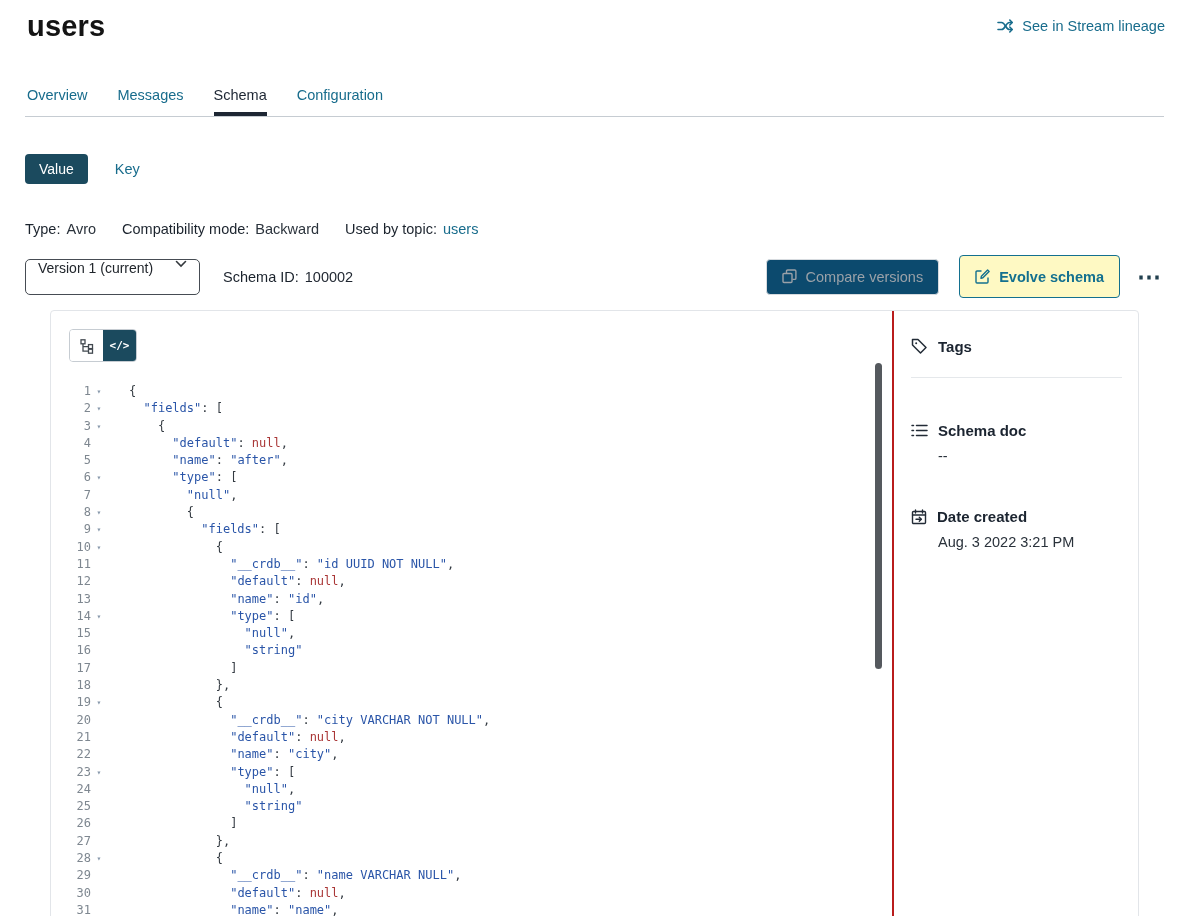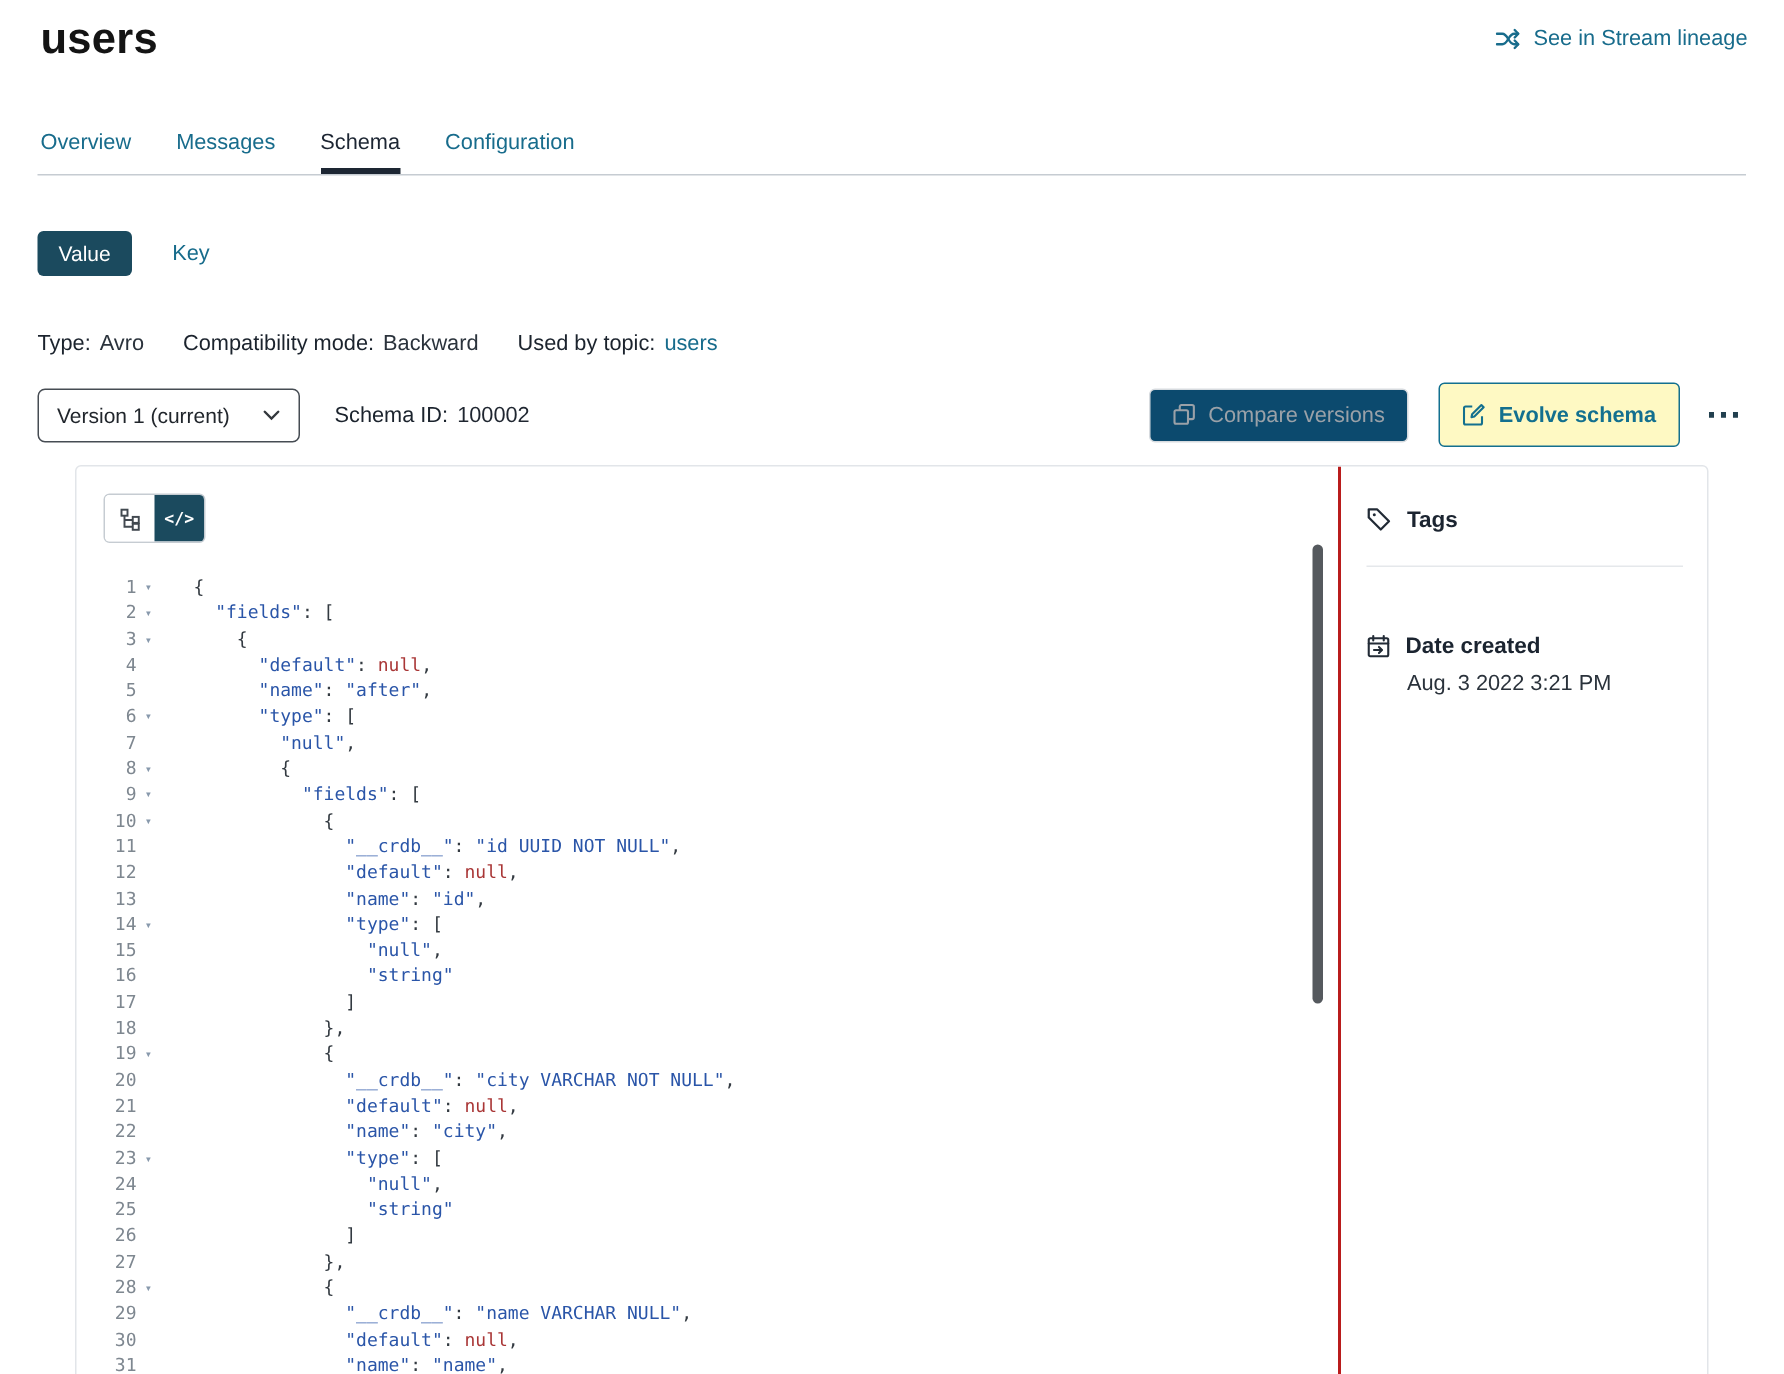--- a/index.html
+++ b/index.html
@@ -47,21 +47,21 @@
   
   .meta-row { margin-top:37px; font-size:14.5px; color:#2b333c; display:flex; align-items:center; }
   .meta-group { display:flex; gap:6px; margin-right:26px; }
   .b { font-weight:normal; color:#1b232d; }
   .link { color:var(--accent); cursor:pointer; text-decoration:none; }
 
   
   .toolbar-row { margin-top:18px; display:flex; align-items:center; }
   .select {
     width:175px; height:36px; border:1px solid #464c53; border-radius:5px; background:#fff;
-    display:flex; align-items:center; justify-content:space-between; padding:0 12px;
+    display:flex; justify-content:space-between; padding:0 12px;
     font-size:14px; color:#21262c; cursor:pointer;
   }
   .schema-id { margin-left:23px; font-size:14.5px; display:flex; gap:6px; }
   .spacer { flex:1; }
   .btn-compare {
     height:36px; border:1px solid #d7dbdf; background:#0c4a6e; border-radius:4px;
     color:#9aa1a8; font-size:14.5px; display:flex; align-items:center; gap:9px; padding:0 15px;
     cursor:default; font-family:"Liberation Sans", sans-serif;
   }
   .btn-evolve {
@@ -208,20 +208,34 @@
           <div class="side-header">
             <svg width="17" height="17" viewBox="0 0 17 17" fill="none" stroke="#222b36" stroke-width="1.5" stroke-linejoin="round">
               <path d="M1.5 1.5h5.5l8 8-5.5 5.5-8-8v-5.5z"></path>
               <circle cx="5.2" cy="5.2" r="1" fill="#222b36" stroke="none"></circle>
             </svg>
             <span>Tags</span>
           </div>
           <div class="side-divider"></div>
         </div>
 
+        <div class="side-section">
+          <div class="side-header">
+            <svg width="17" height="15" viewBox="0 0 17 15" fill="none" stroke="#222b36" stroke-width="1.5" stroke-linecap="round">
+              <path d="M5.5 2.5H16"></path>
+                <path d="M5.5 7.5H16"></path>
+                <path d="M5.5 12.5H16"></path>
+              <path d="M1 2.5h1.5"></path>
+                <path d="M1 7.5h1.5"></path>
+                <path d="M1 12.5h1.5"></path>
+            </svg>
+            <span>Schema doc</span>
+          </div>
+          <div class="side-value">--</div>
+        </div>
 
         <div class="side-section">
           <div class="side-header">
             <svg width="16" height="16" viewBox="0 0 16 16" fill="none" stroke="#222b36" stroke-width="1.4" stroke-linecap="round" stroke-linejoin="round">
               <rect x="1.5" y="2.5" width="13" height="12" rx="1"></rect>
               <path d="M1.5 6h13"></path>
               <path d="M4.5 1v3"></path>
                 <path d="M11.5 1v3"></path>
               <path d="M5 10.3h5"></path>
                 <path d="M8.3 8.3l2 2-2 2"></path>

